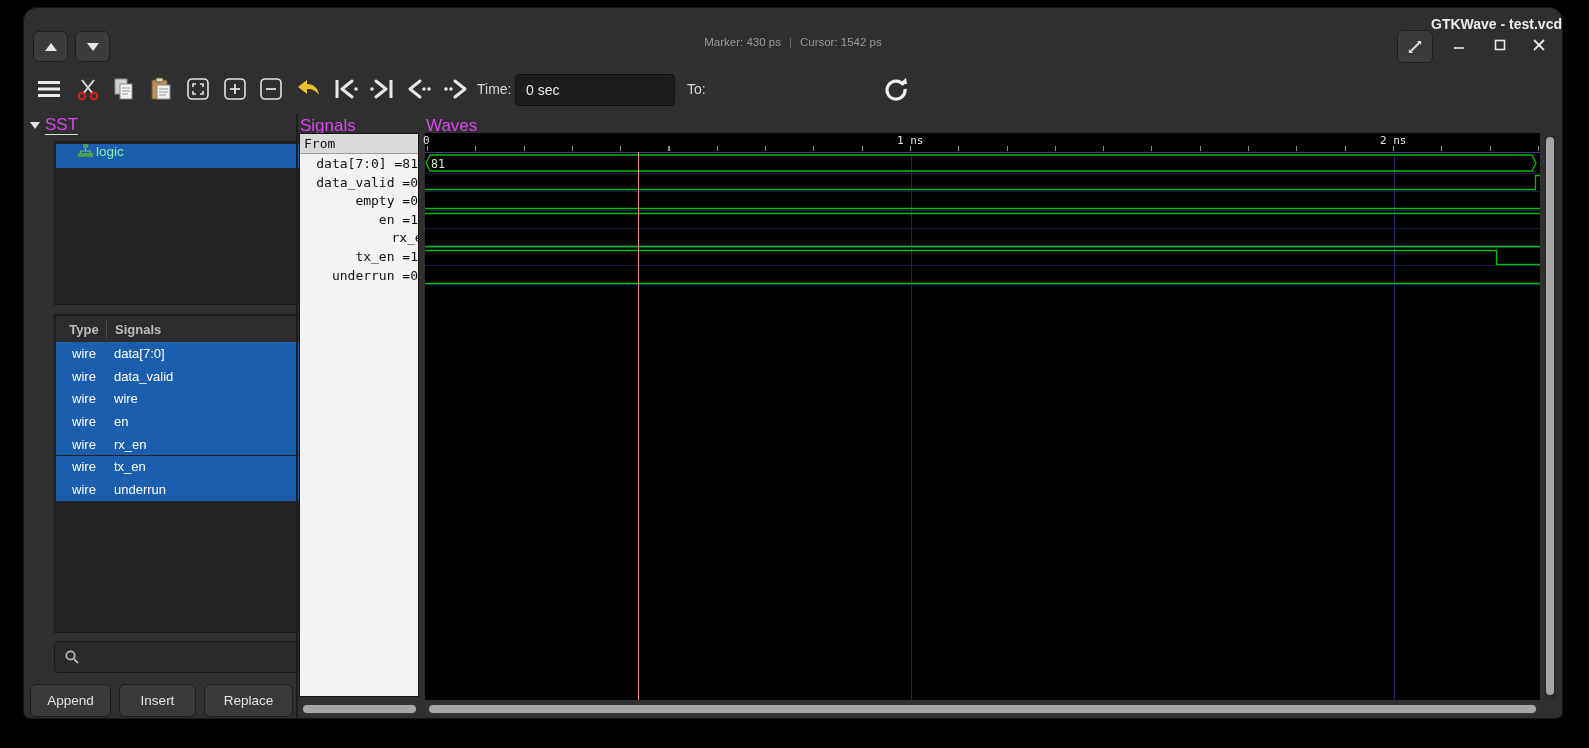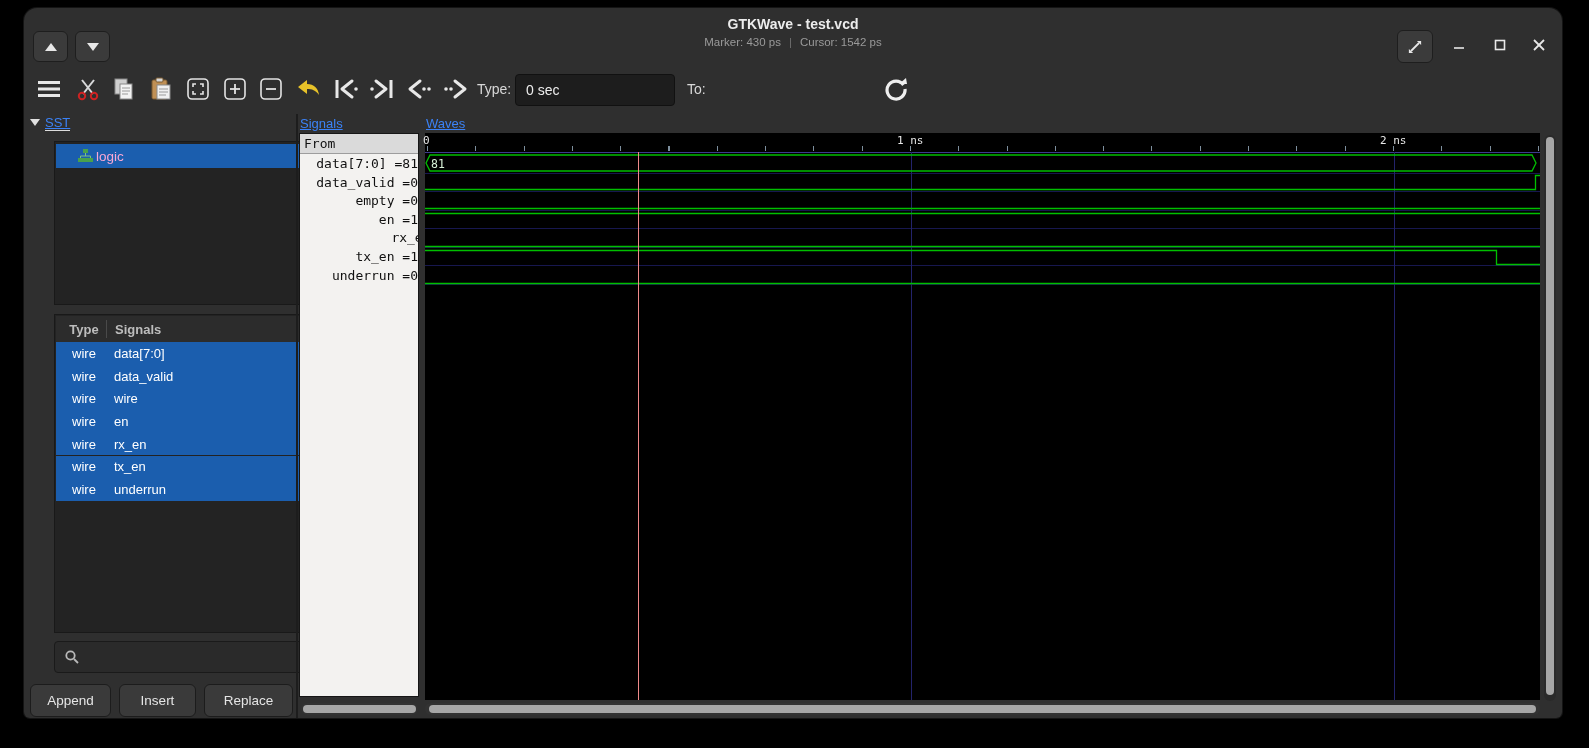--- a/index.html
+++ b/index.html
@@ -5,37 +5,37 @@
   html,body{margin:0;padding:0;background:#000;}
   #stage{position:relative;width:1589px;height:748px;background:#000;overflow:hidden;
          font-family:"Liberation Sans",sans-serif;color:#e6e6e6;}
   .abs{position:absolute;}
   
   #win{left:24px;top:8px;width:1538px;height:710px;background:#2f2f2f;
        border-radius:13px 13px 6px 6px;box-shadow:0 0 0 1px #141414;}
   #titlebar{left:0;top:0;width:100%;height:56px;}
   .tb-btn{background:#3b3b3b;border:1px solid #1e1e1e;border-radius:6px;
           display:flex;align-items:center;justify-content:center;cursor:default;}
-  #title-main{left:0;right:0;top:8px;text-align:center;font-size:14px;font-weight:bold;color:#ececec;}
+  #title-main{left:0;right:0;top:8px;text-align:right;font-size:14px;font-weight:bold;color:#ececec;}
   #title-sub{left:0;right:0;top:28px;text-align:center;font-size:11.5px;color:#9a9a9a;}
   #title-sub .sep{margin:0 8px;color:#6f6f6f;}
   .win-ctl{display:flex;align-items:center;justify-content:center;width:30px;height:30px;}
   
   #toolbar{left:0;top:56px;width:100%;height:50px;}
   .tool{position:absolute;top:9px;width:30px;height:32px;display:flex;align-items:center;justify-content:center;}
   .field{position:absolute;top:10px;height:32px;background:#1d1d1d;border:1px solid #111;
          border-radius:4px;color:#ececec;font-size:14px;padding:0 10px;
          font-family:"Liberation Sans",sans-serif;box-sizing:border-box;}
   .field-label{position:absolute;top:17px;font-size:14px;color:#d8d8d8;}
   
-  .panel-label{font-size:13px;color:#3b82f6;text-decoration:underline;}
+  .panel-label{font-size:17px;color:#d946ef;}
   .well{background:#232323;border:1px solid #191919;box-sizing:border-box;}
   #sst-tree{left:30px;top:133px;width:265px;height:164px;}
   .tree-row-sel{position:absolute;left:1px;right:1px;top:2px;height:24px;background:#1b5eae;
-                display:flex;align-items:center;color:#f9a8d4;font-size:13.5px;}
+                display:flex;color:#86efac;font-size:13.5px;}
   #sig-table{left:30px;top:306px;width:265px;height:319px;text-align:center;}
   .tbl-head{position:absolute;left:1px;right:1px;top:1px;height:26px;background:#2c2c2c;
             border-bottom:1px solid #191919;color:#bdbdbd;font-size:13px;font-weight:bold;
             display:flex;align-items:center;}
   .tbl-head .col-div{width:1px;height:18px;background:#4a4a4a;margin:0 0;}
   .tbl-row{position:absolute;left:1px;right:1px;height:22.7px;background:#1b5eae;color:#fff;
            font-size:13px;display:flex;align-items:center;}
   .cell-type{width:44px;padding-left:6px;}
   .cell-name{padding-left:8px;}
   #search-box{left:30px;top:633px;width:265px;height:32px;background:#2a2a2a;
@@ -194,21 +194,21 @@
       </svg>
     </div>
     <div class="tool" style="left:417px;">
       <svg width="26" height="22">
         <circle cx="3" cy="11" r="1.8" fill="#e8e8e8"></circle>
         <circle cx="8" cy="11" r="1.8" fill="#e8e8e8"></circle>
         <path d="M12 3 L22 11 L12 19" fill="none" stroke="#e8e8e8" stroke-width="3" stroke-linecap="round" stroke-linejoin="round"></path>
       </svg>
     </div>
 
-    <div class="field-label" style="left:453px;">Type:</div>
+    <div class="field-label" style="left:453px;">Time:</div>
     <input class="field" style="left: 491px; width: 160px;" value="0 sec">
     <div class="field-label" style="left:663px;">To:</div>
     <div class="tool" style="left:857px;">
       <svg width="24" height="24">
         <path d="M19.5 8 A9 9 0 1 0 21 12" fill="none" stroke="#efefef" stroke-width="3.2"></path>
         <polygon points="15,7 23,7 22,1" fill="#efefef"></polygon>
       </svg>
     </div>
   </div>
 

